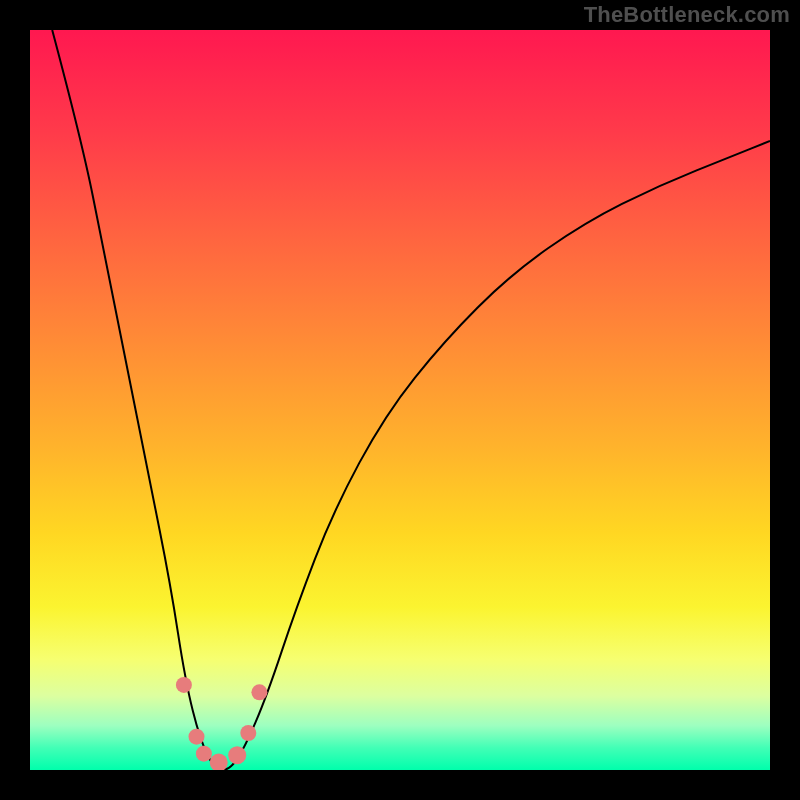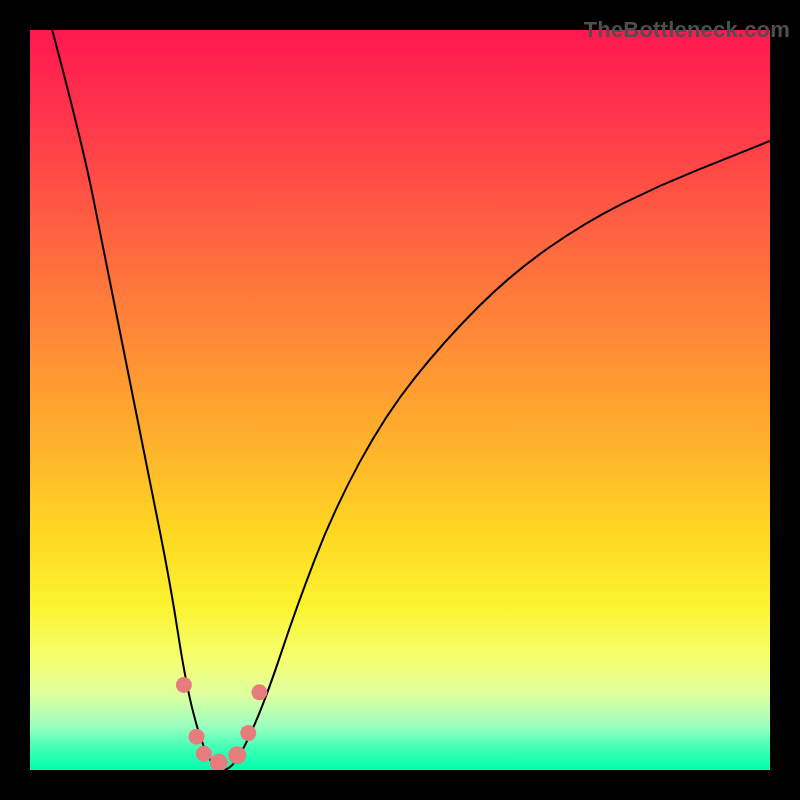--- a/index.html
+++ b/index.html
@@ -11,21 +11,21 @@
     font-family: Arial, Helvetica, sans-serif;
   }
   .frame {
     width: 800px;
     height: 800px;
     background: #000;
     position: relative;
   }
   .watermark {
     position: absolute;
-    top: 17px;
+    top: 2px;
     right: 10px;
     font-size: 22px;
     font-weight: 600;
     color: #4f4f4f;
     z-index: 3;
     letter-spacing: 0.2px;
     text-align: center;
   }
   .plot-area {
     position: absolute;

